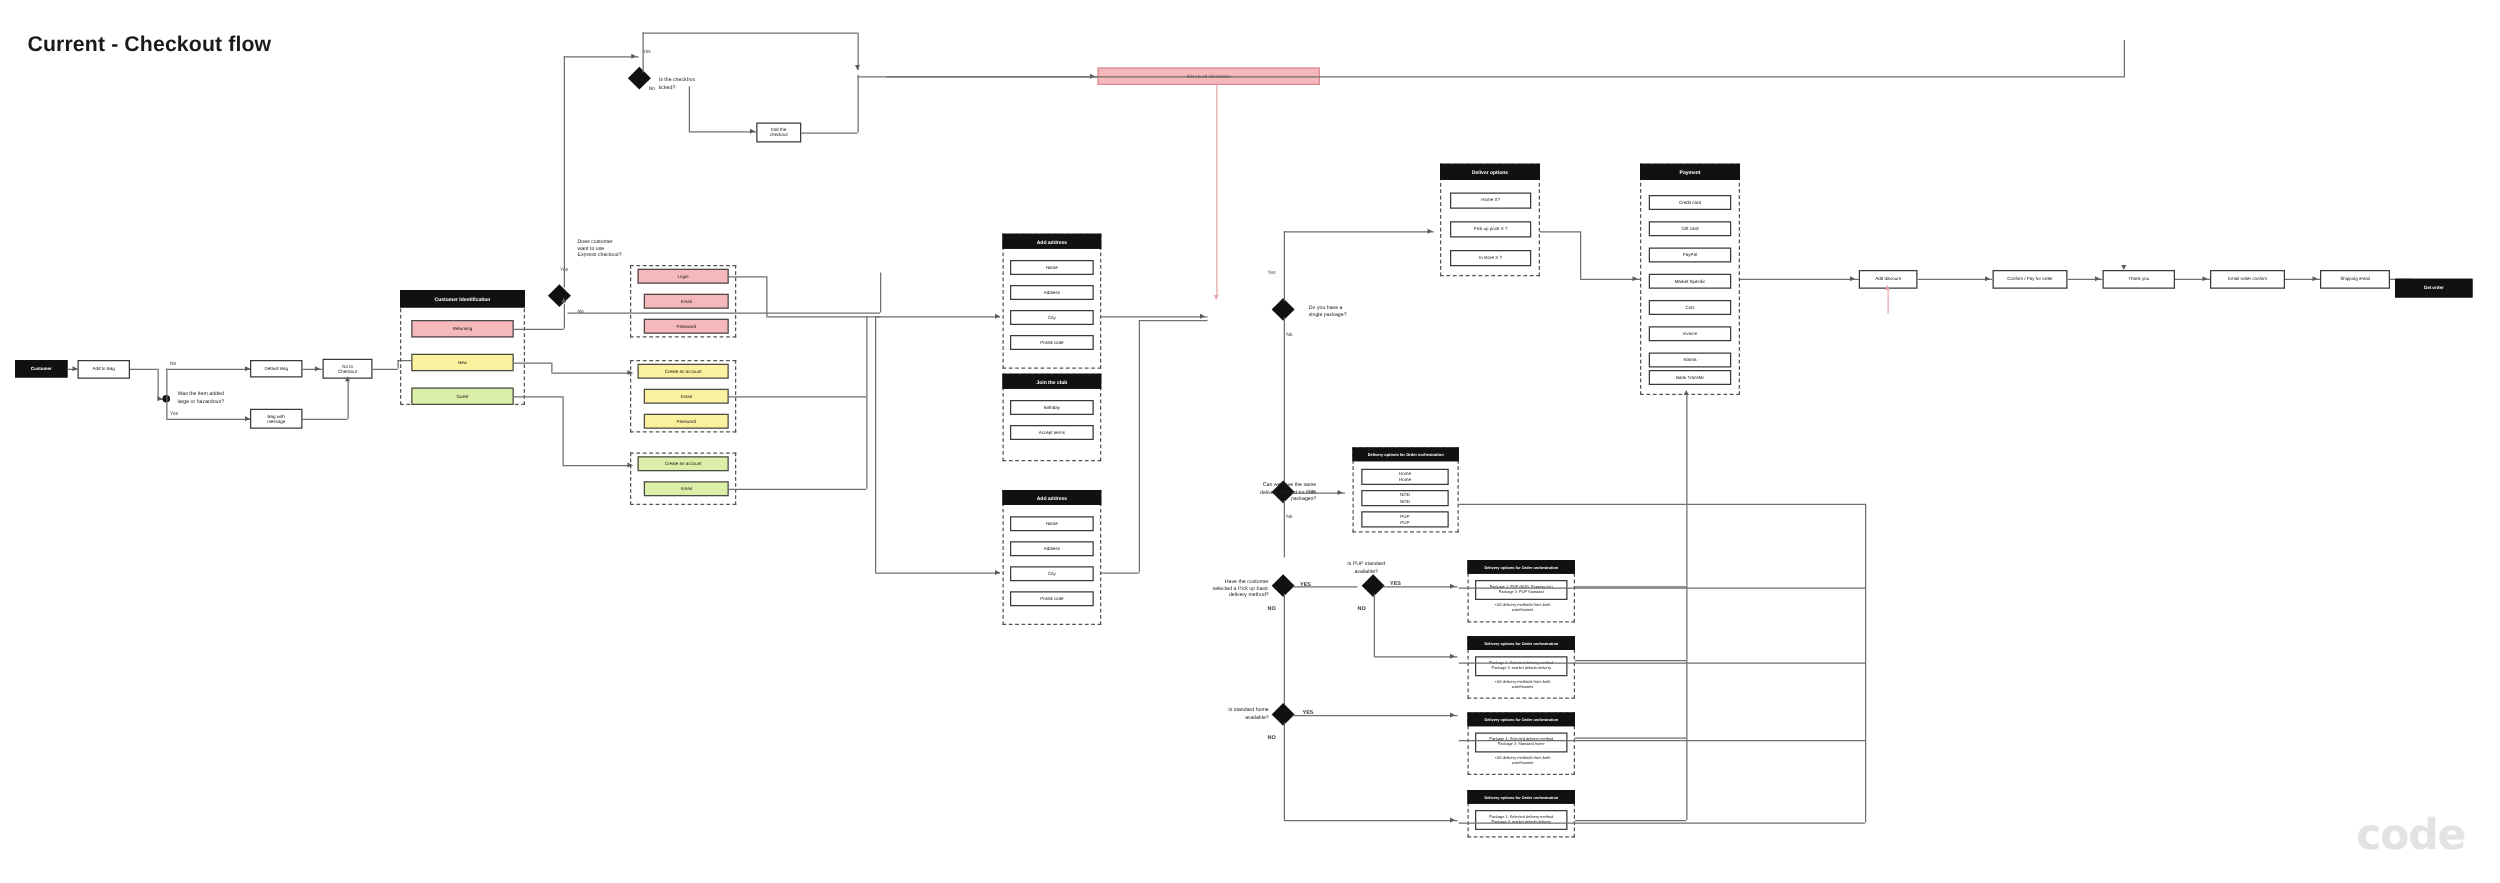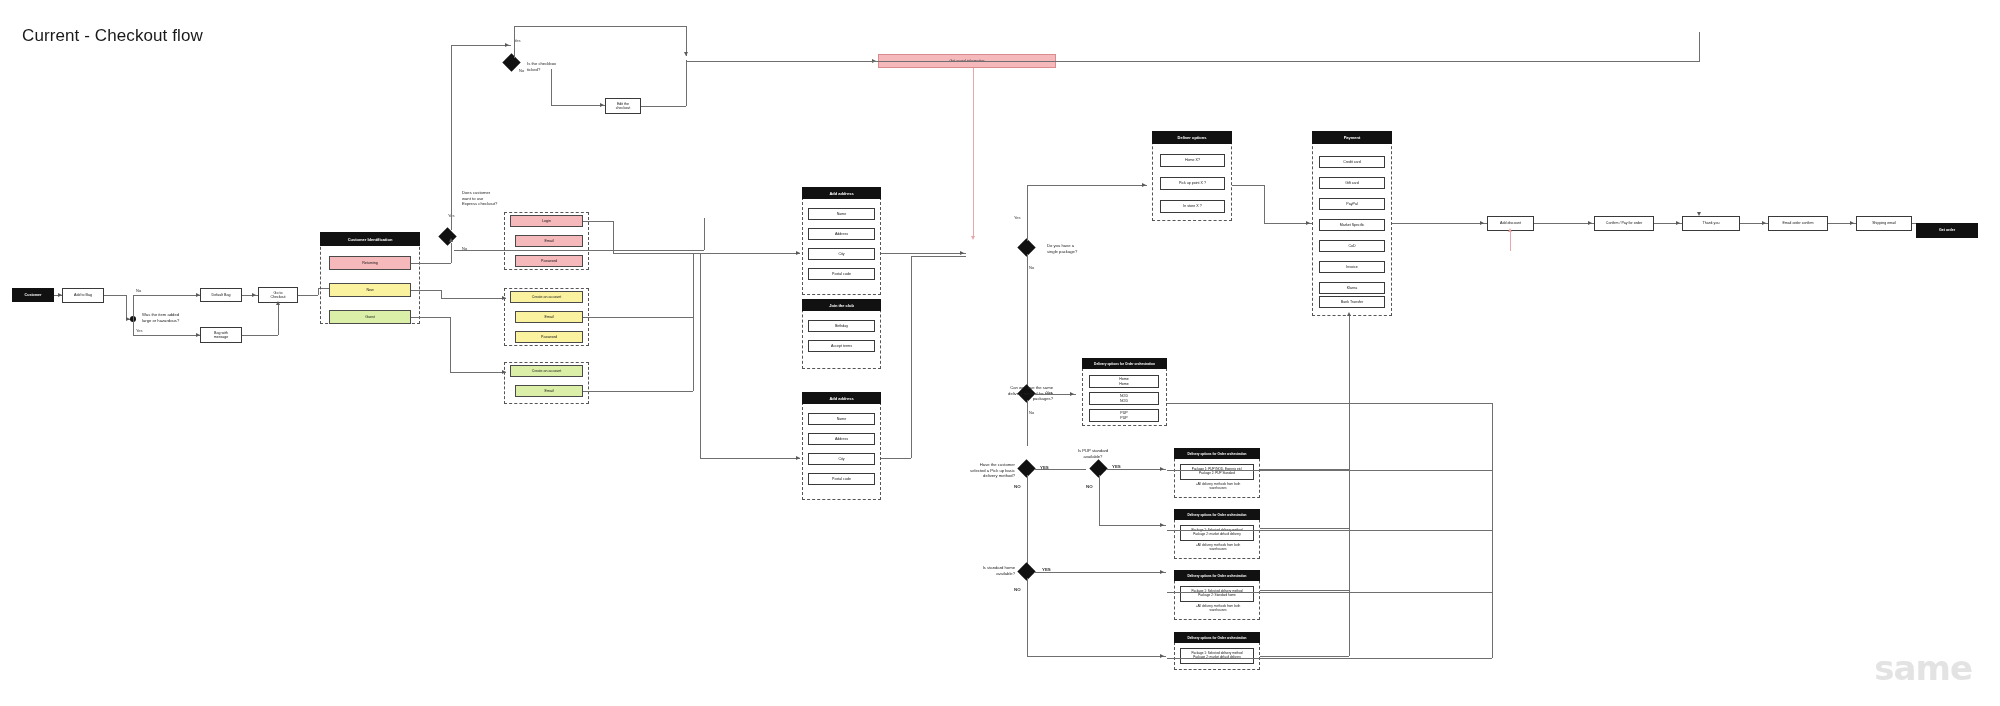--- a/index.html
+++ b/index.html
@@ -9,21 +9,21 @@
     font-family: "Liberation Sans", sans-serif;
     overflow: hidden;
     position: relative;
   }
   #canvas { position: absolute; inset: 0; }
 
   .page-title {
     position: absolute;
     left: 22px; top: 26px;
     font-size: 17px;
-    font-weight: normal;
+    font-weight: bold;
     color: #1a1a1a;
     letter-spacing: .1px;
     text-align: center;
   }
 
   
   .node {
     position: absolute;
     border: 1px solid #3a3a3a;
     background: #ffffff;
@@ -458,15 +458,15 @@
   <div class="ln h" style="left:1828px;top:223px;width:28px;"></div>
   <div class="arrow right" style="left:1850px;top:220.6px;"></div>
   <div class="node" style="left:1856px;top:216px;width:56px;height:15px;">Shipping email</div>
 
   <div class="ln h" style="left:1912px;top:223px;width:18px;"></div>
   <div class="ln v" style="left:1930px;top:223px;height:8px;"></div>
   <div class="ln h" style="left:1930px;top:231px;width:28px;"></div>
   <div class="arrow right" style="left:1952px;top:228.6px;"></div>
   <div class="node dark" style="left:1916px;top:223px;width:62px;height:15px;">Get order</div>
 
-  <div class="miro-logo">same</div>
+  <div class="miro-logo">code</div>
 
 </div>
 
 </body></html>

